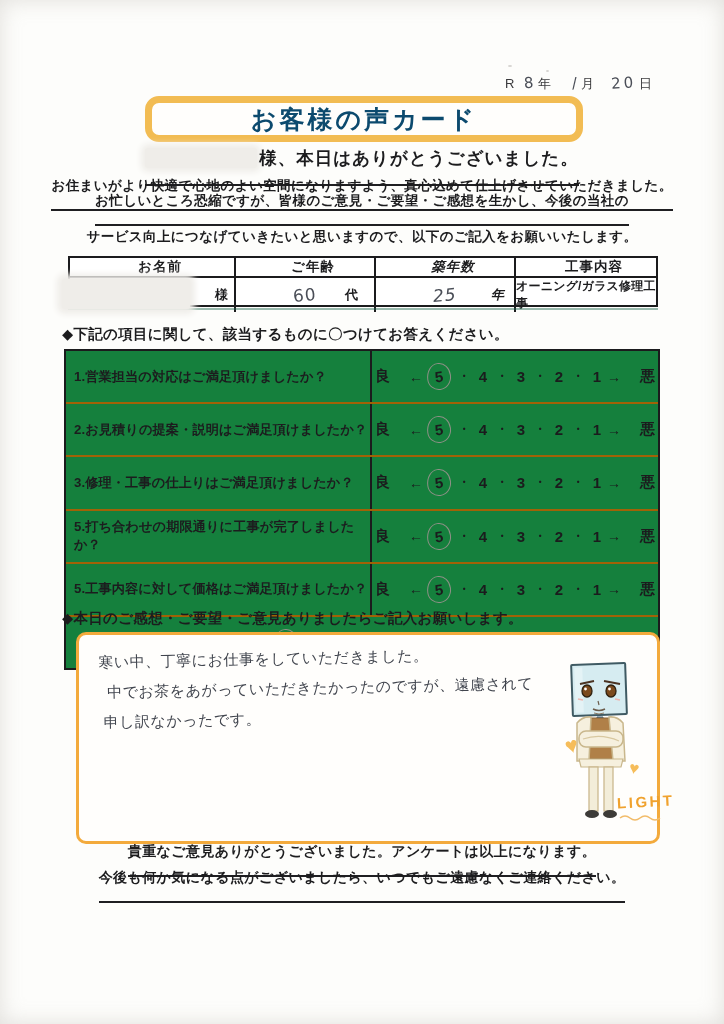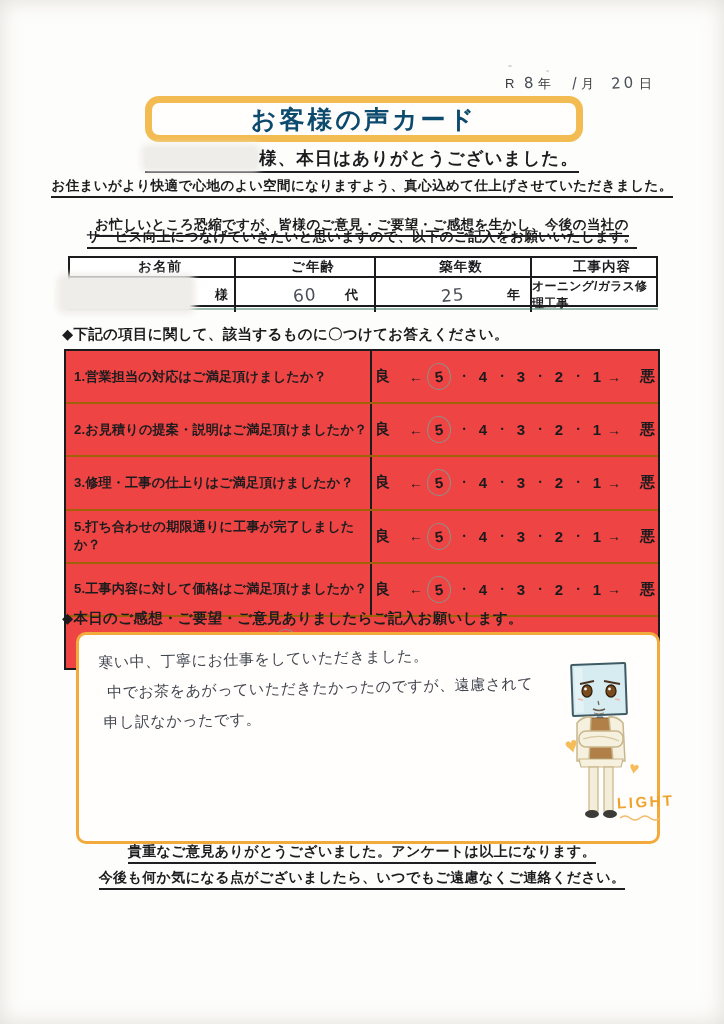--- a/index.html
+++ b/index.html
@@ -18,50 +18,50 @@
   .date-line .unit{margin-right:6px;}
   .date-line .slash{margin-left:14px;}
   .date-line .day-v{margin-left:10px;letter-spacing:3px;}
   
   .title-box{position:absolute;left:145px;top:96px;width:438px;height:46px;box-sizing:border-box;
     border:7px solid #f2bc53;border-radius:14px;background:#fffefc;
     display:flex;align-items:center;justify-content:center;}
   .title-box h1{margin:0;font-size:25px;font-weight:bold;letter-spacing:3px;color:#0c4a6e;}
   
   .center-line{position:absolute;left:0;width:100%;text-align:center;}
-  .under{display:inline-block;border-bottom:2px solid #1f1f22;padding-bottom:1px;}
+  .under{display:inline-block;border-bottom:2px solid #1f1f22;padding-bottom:14px;}
   .g1{top:146px;font-size:17.5px;font-weight:bold;letter-spacing:1px;}
   .g2{top:177px;font-size:13.5px;font-weight:bold;letter-spacing:.4px;}
-  .g3{top:216px;font-size:13.5px;font-weight:bold;letter-spacing:.4px;}
+  .g3{top:192px;font-size:13.5px;font-weight:bold;letter-spacing:.4px;}
   .g4{top:228px;font-size:13.5px;font-weight:bold;letter-spacing:.4px;}
   .blur-name{display:inline-block;width:112px;height:20px;vertical-align:-4px;margin-right:2px;
     background:#efede9;box-shadow:0 0 6px 4px #efede9;border-radius:3px;}
   
   .info-table{position:absolute;left:68px;top:256px;width:590px;height:51px;box-sizing:border-box;
     border:2px solid #1b1b1d;display:flex;flex-direction:column;background:#fff;}
   .it-row{display:flex;}
   .it-head{height:22px;border-bottom:2px solid #1b1b1d;}
   .it-vals{flex:1;position:relative;}
   .it-cell{box-sizing:border-box;border-right:2px solid #1b1b1d;display:flex;align-items:center;justify-content:center;position:relative;}
   .it-cell:last-child{border-right:none;}
-  .c1{width:166px;} .c2{width:140px;} .c3{width:156px;} .c4{flex:1;}
+  .c1{width:166px;} .c2{width:140px;} .c3{width:140px;font-style:italic;} .c4{flex:1;}
   .it-head .it-cell{font-size:13.5px;font-weight:bold;letter-spacing:1px;padding-left:16px;}
   .name-blur{position:absolute;left:-8px;top:1px;width:128px;height:30px;background:#efede9;
     box-shadow:0 0 6px 5px #efede9;border-radius:3px;z-index:2;}
   .suffix{position:absolute;right:6px;top:50%;transform:translateY(-50%);font-size:13px;font-weight:bold;}
   .unit-r{position:absolute;right:16px;top:50%;transform:translateY(-50%);font-size:13px;font-weight:bold;}
   .hand-val{font-size:17px;transform:rotate(-5deg);letter-spacing:1px;}
   .work-val{font-size:12px;font-weight:600;letter-spacing:.2px;}
   .scan-green{position:absolute;left:68px;top:308px;width:590px;height:2px;
     background:rgba(30,105,80,.45);}
   
   .sec-head{position:absolute;left:62px;font-size:14.5px;font-weight:bold;letter-spacing:.3px;}
   .sh1{top:325px;} .sh2{top:609px;}
   .survey{position:absolute;left:64px;top:349px;width:596px;height:321px;box-sizing:border-box;
-    border:2px solid #1b1b1d;display:flex;flex-direction:column;background:#ef4444;}
+    border:2px solid #1b1b1d;display:flex;flex-direction:column;background:#15803d;}
   .q-row{flex:1;display:flex;border-top:2px solid #a16207;}
   .q-row:first-child{border-top:none;}
   .q-label{width:306px;box-sizing:border-box;border-right:2px solid #1b1b1d;display:flex;
     align-items:center;padding-left:8px;font-size:13.2px;font-weight:600;letter-spacing:.1px;}
   .q-rating{flex:1;display:flex;align-items:center;justify-content:center;
     font-size:15px;font-weight:600;color:#1b1b1d;}
   .r-good{margin-right:16px;} .r-bad{margin-left:16px;}
   .r-arrow{margin:0 3px;font-size:14px;}
   .r-sep{margin:0 6px;font-size:12px;}
   .r-num{display:inline-flex;width:14px;justify-content:center;}

